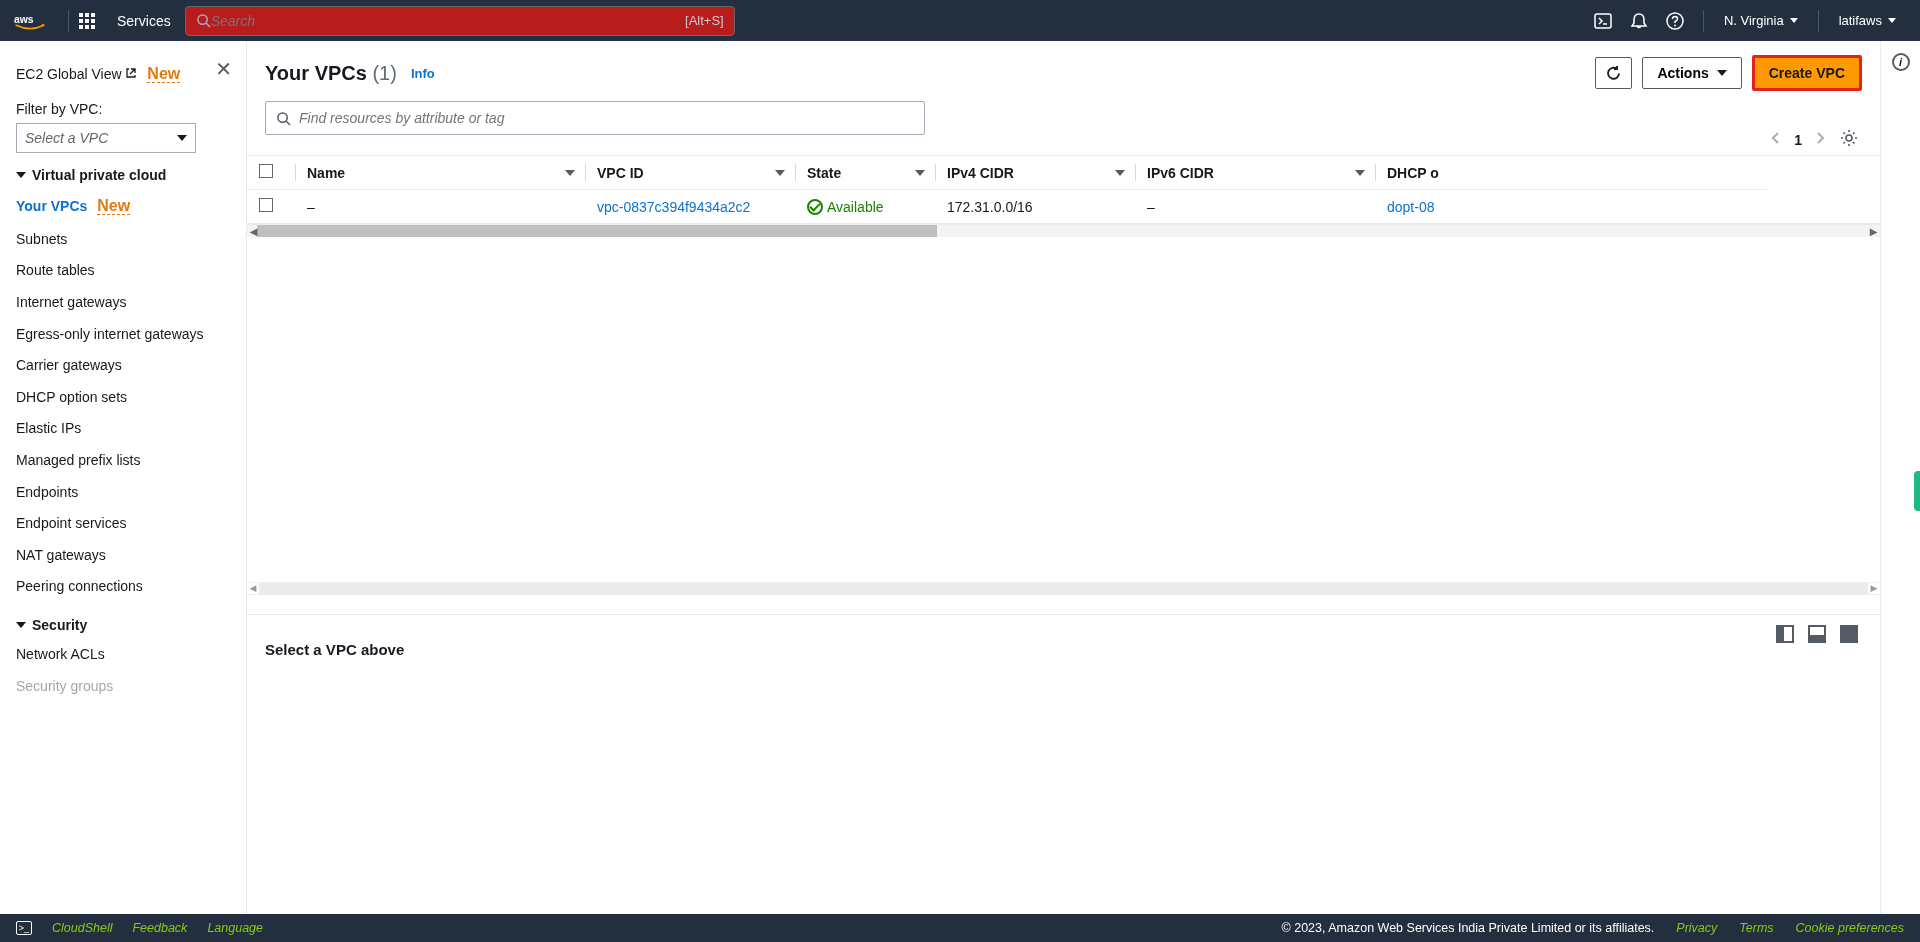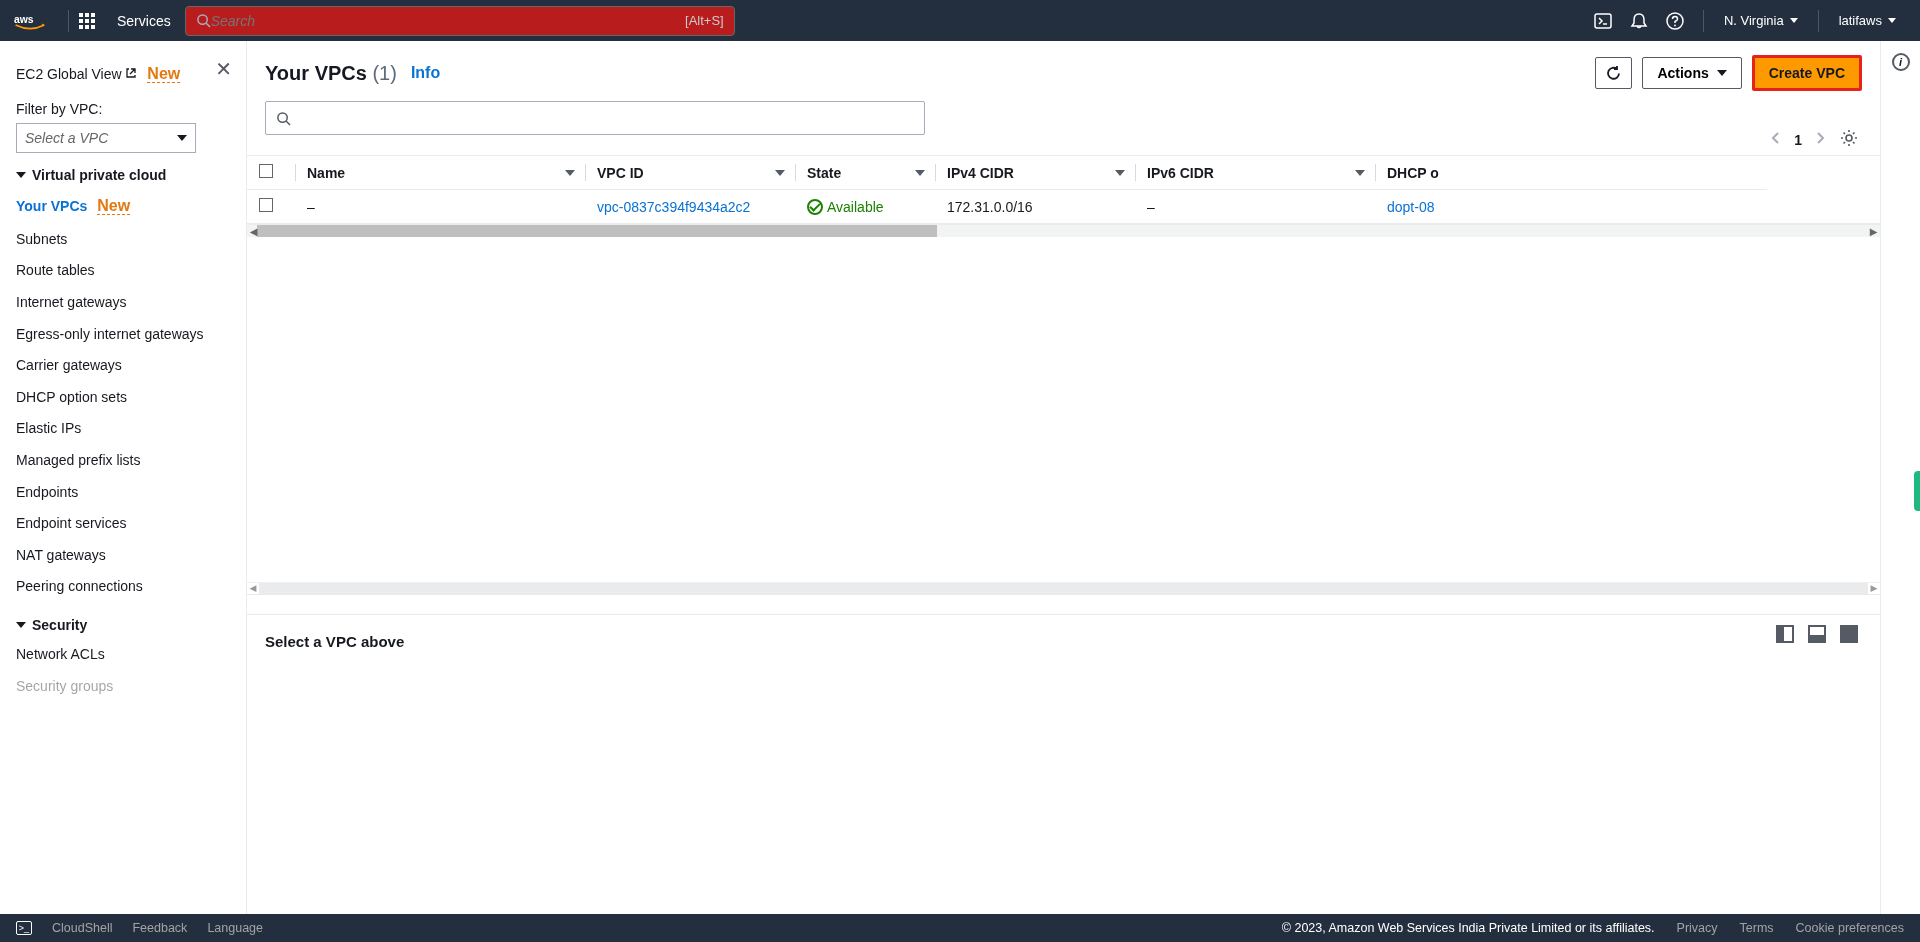--- a/index.html
+++ b/index.html
@@ -36,21 +36,21 @@
 .vpc-select { width:180px; height:30px; border:1px solid #aab; margin-top:6px; display:flex; align-items:center; justify-content:space-between; padding:0 8px; color:#666; font-style:italic; cursor:pointer; }
 .vpc-select .tri { width:0;height:0;border-left:5px solid transparent;border-right:5px solid transparent;border-top:6px solid #16191f; }
 
 
 .main { flex:1; display:flex; flex-direction:column; position:relative; overflow:hidden; }
 .main-scroll { overflow:auto; flex:1; }
 
 .header-row { display:flex; align-items:center; padding:14px 18px 10px; gap:14px; }
 .page-title { font-size:20px; font-weight:700; }
 .page-title .count { color:#5f6b7a; font-weight:400; }
-.info-link { color:#0972d3; font-size:16px; cursor:pointer; font-weight:700; }
+.info-link { color:#0972d3; font-size:13px; cursor:pointer; font-weight:700; }
 .header-actions { margin-left:auto; display:flex; gap:10px; align-items:center; }
 .btn { height:32px; border:1px solid #545b64; border-radius:2px; background:#fff; padding:0 14px; display:flex; align-items:center; gap:8px; cursor:pointer; font-size:14px; font-weight:700; }
 .btn.icon-only { padding:0 9px; }
 .btn.primary { background:#ff9900; border:3px solid #e6231b; color:#16191f; height:36px; padding:0 14px; }
 .caret-down2 { width:0;height:0;border-left:5px solid transparent;border-right:5px solid transparent;border-top:6px solid #16191f; }
 
 .filter-input { margin:0 18px 12px; width:660px; height:34px; border:1px solid #aab; border-radius:2px; display:flex; align-items:center; padding:0 10px; gap:8px; }
 .filter-input input { border:none; outline:none; flex:1; font-style:italic; font-size:14px; }
 
 .pager { position:absolute; right:22px; top:88px; display:flex; align-items:center; gap:14px; color:#5f6b7a; }
@@ -79,36 +79,36 @@
 .thin-scroll { height:12px; background:#fff; border-top:1px solid #f0f0f0; display:flex; }
 .thin-scroll .arr { width:12px; font-size:9px; color:#999; text-align:center; }
 .thin-scroll .track { flex:1; background:#e9ebed; }
 
 
 .splitter { height:20px; border-top:1px solid #e9ebed; display:flex; align-items:center; justify-content:center; cursor:row-resize; }
 .splitter .handle { width:18px; height:2px; display:flex; flex-direction:column; gap:2px; }
 .splitter .handle span { height:1px; background:#879196; }
 
 
-.detail { flex:0 0 300px; border-top:1px solid #e9ebed; padding:0 18px; position:relative; }
+.detail { flex:0 0 300px; border-top:1px solid #e9ebed; padding:8px 18px; position:relative; }
 .detail .layout-icons { position:absolute; right:22px; top:10px; display:flex; gap:14px; }
 .detail .layout-icons .ic { width:18px; height:18px; border:2px solid #545b64; cursor:pointer; display:flex; }
 .detail .layout-icons .ic.a::before { content:""; width:6px; background:#545b64; }
 .detail .layout-icons .ic.b::before { content:""; height:6px; width:100%; background:#545b64; align-self:flex-end;}
 .detail .layout-icons .ic.c { background:#545b64; }
 .detail h3 { font-size:15px; margin-top:18px; font-weight:700; }
 
 
 .info-rail { width:40px; border-left:1px solid #e9ebed; display:flex; justify-content:center; padding-top:12px; }
 .info-rail .i { width:18px;height:18px;border:2px solid #545b64;border-radius:50%; display:flex; align-items:center; justify-content:center; font-size:11px; font-weight:700; font-style:italic; cursor:pointer; }
 
 
 .footer { height:28px; background:#232f3e; color:#fff; display:flex; align-items:center; padding:0 16px; font-size:12.5px; gap:20px; }
 .footer .right { margin-left:auto; display:flex; gap:22px; align-items:center; }
-.footer a { color:#a3a3a3; text-decoration:none; cursor:pointer; }
+.footer a { color:#84cc16; text-decoration:none; cursor:pointer;font-style:italic; }
 .cloudshell-ic { width:16px; height:14px; border:1.5px solid #fff; border-radius:2px; display:flex; align-items:center; justify-content:center; font-size:9px; }
 
 .feedback-pill { position:fixed; right:-2px; top:50%; background:#1eb980; width:8px; height:40px; border-radius:4px 0 0 4px; cursor:pointer; }
 </style>
 </head>
 <body>
 
 <div class="topnav">
   <div class="aws-logo">
     <svg viewBox="0 0 40 24">
@@ -241,20 +241,21 @@
           </button>
           <button class="btn primary">Create VPC</button>
         </div>
       </div>
 
       <div class="filter-input">
         <svg width="15" height="15" viewBox="0 0 16 16">
             <circle cx="7" cy="7" r="5" stroke="#545b64" stroke-width="1.6" fill="none"></circle>
             <line x1="11" y1="11" x2="15" y2="15" stroke="#545b64" stroke-width="1.6"></line>
           </svg>
+        <input placeholder="Find resources by attribute or tag" style="">
       </div>
 
       <div class="pager">
         <span class="chev"><svg width="10" height="14" viewBox="0 0 10 14">
               <path d="M8 2 L3 7 L8 12" stroke="#aab" stroke-width="2" fill="none"></path>
             </svg></span>
         <span class="num">1</span>
         <span class="chev"><svg width="10" height="14" viewBox="0 0 10 14">
               <path d="M2 2 L7 7 L2 12" stroke="#aab" stroke-width="2" fill="none"></path>
             </svg></span>

